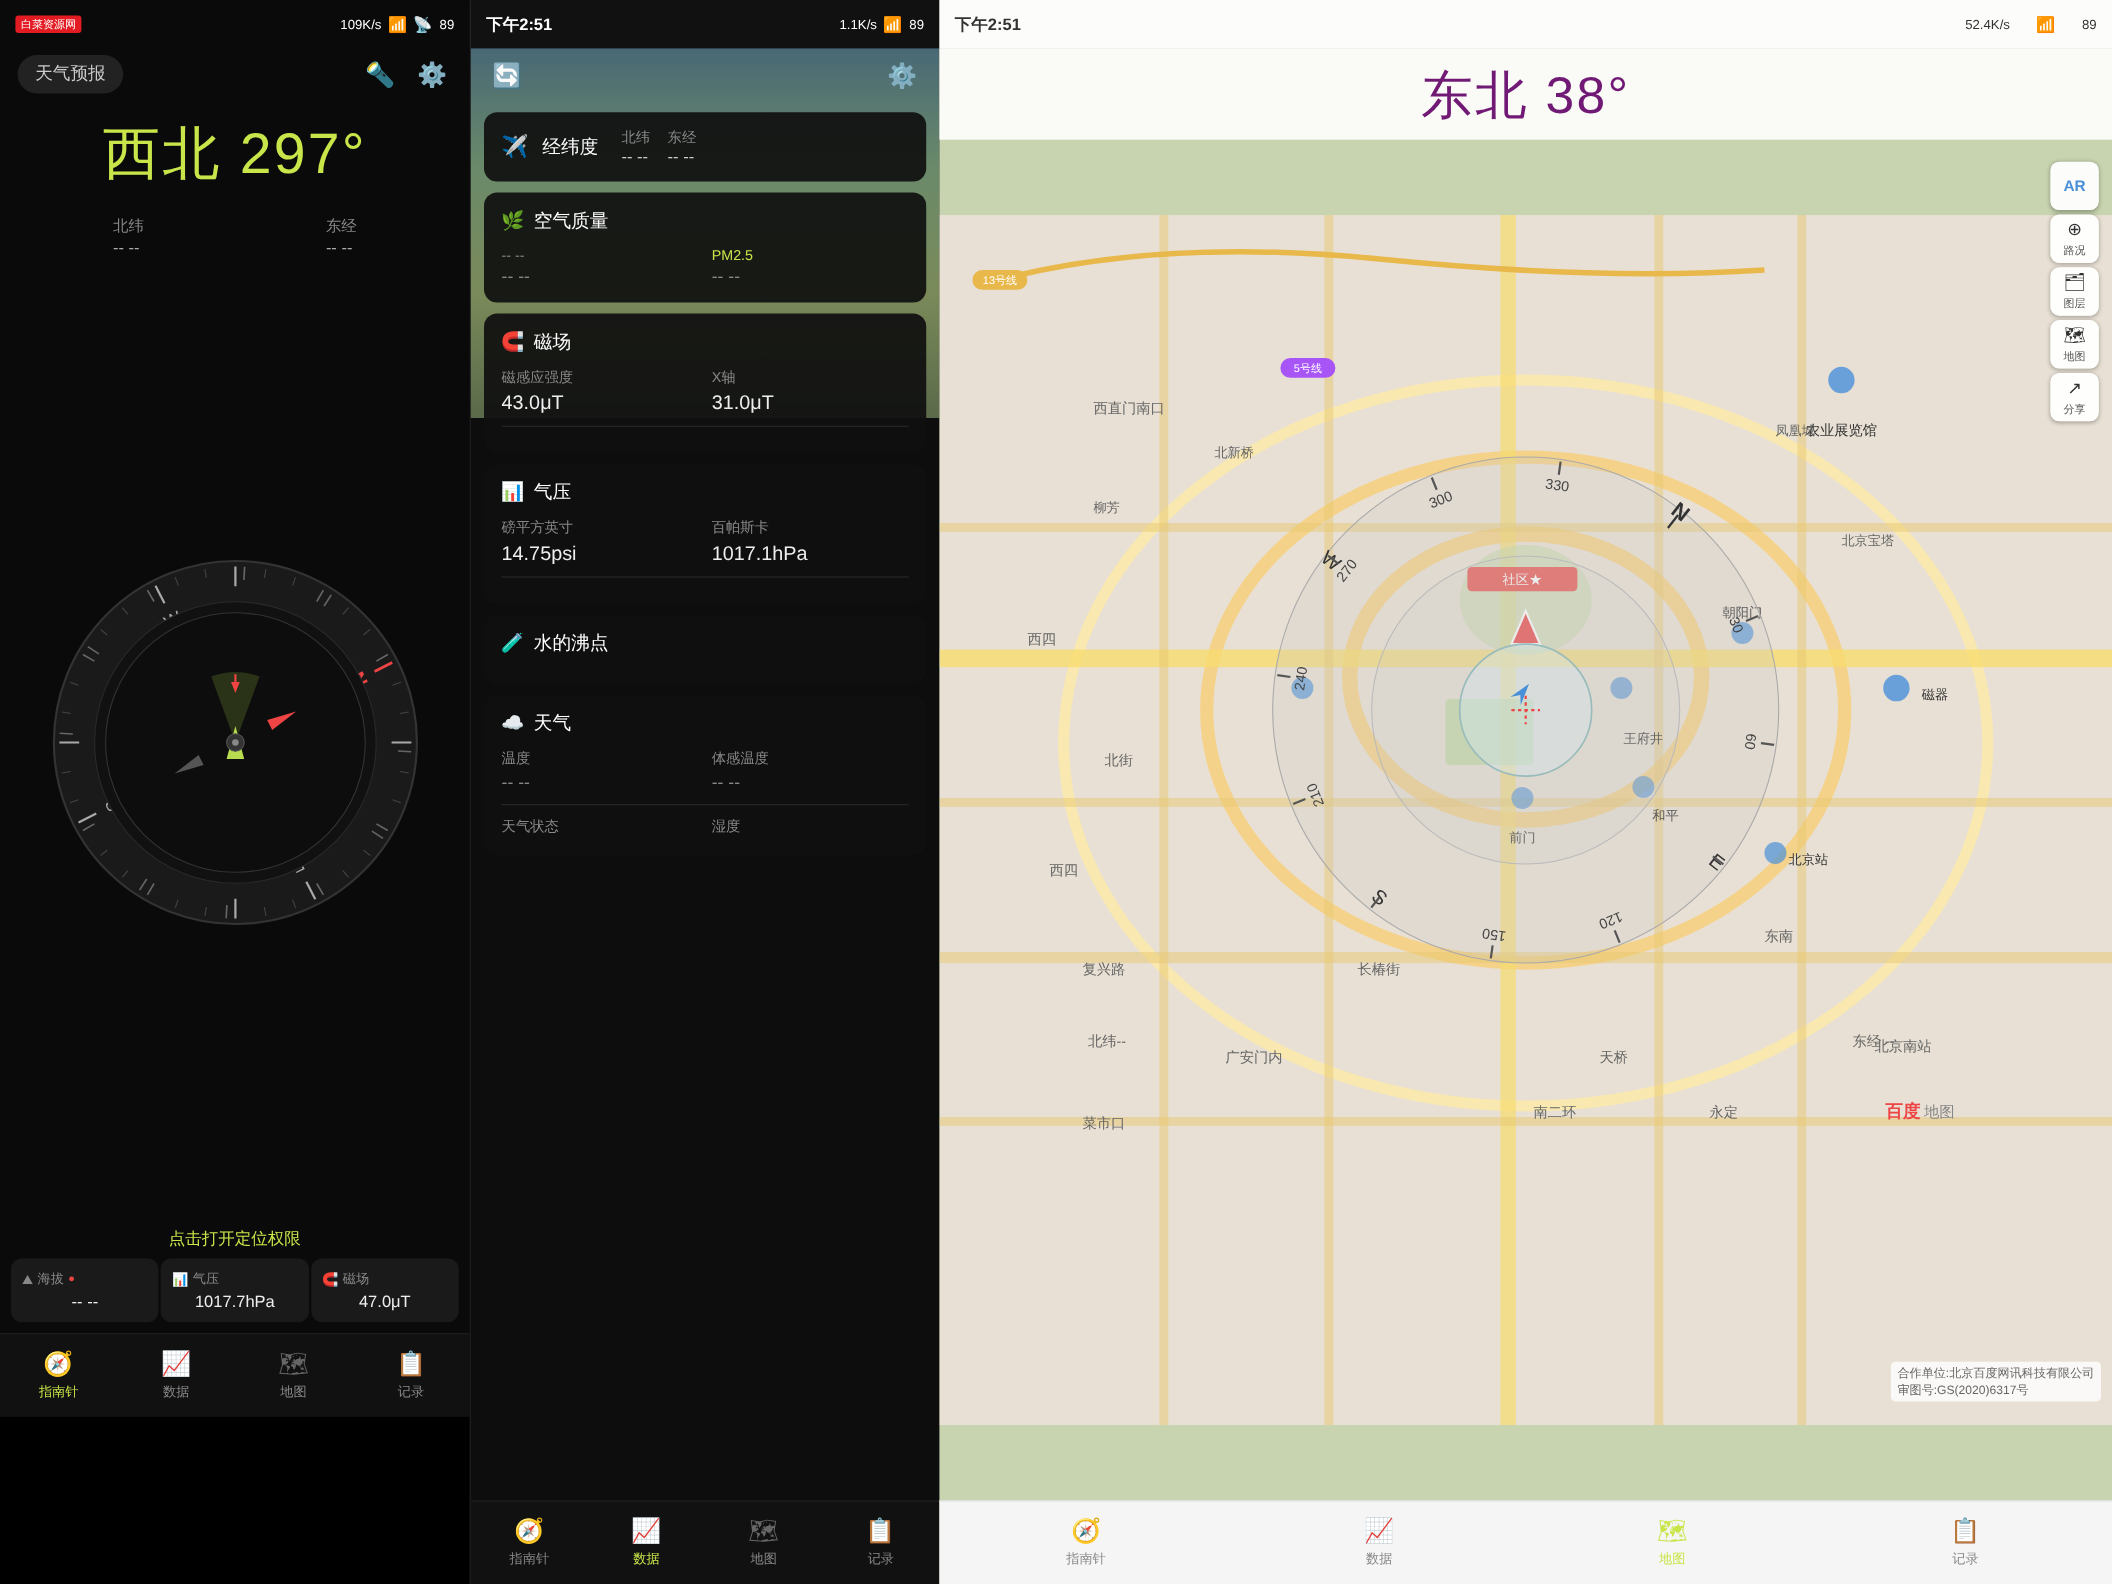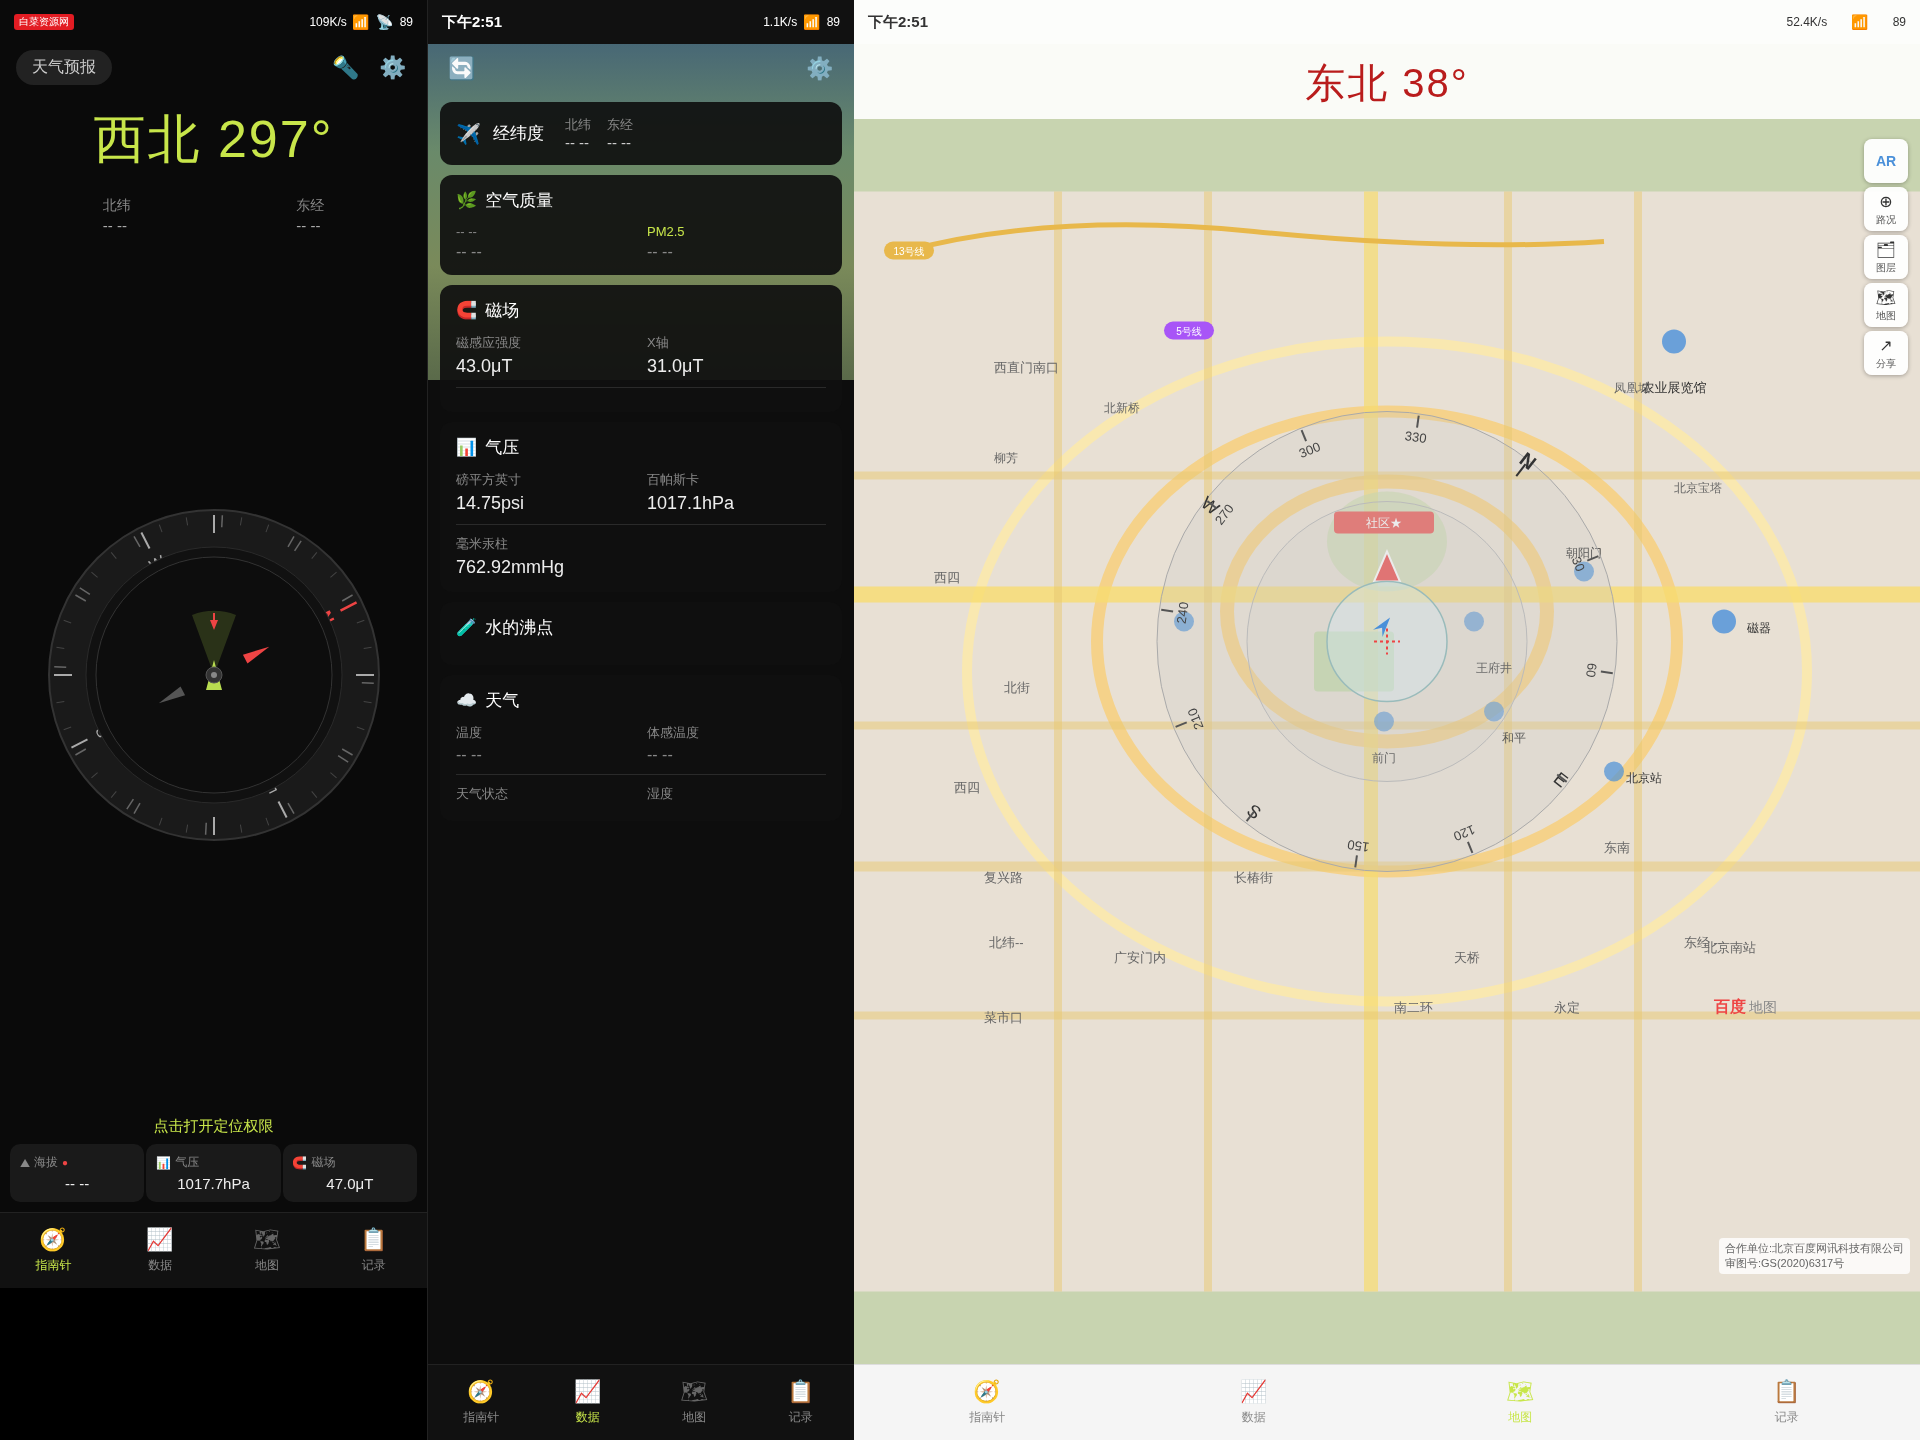--- a/index.html
+++ b/index.html
@@ -579,26 +579,20 @@
         <div class="data-field">
           <div class="data-field-label">磅平方英寸</div>
           <div class="data-field-value">14.75psi</div>
         </div>
         <div class="data-field">
           <div class="data-field-label">百帕斯卡</div>
           <div class="data-field-value">1017.1hPa</div>
         </div>
       </div>
       <div class="data-divider"></div>
-      <div class="data-row">
-        <div class="data-field">
-          <div class="data-field-label">毫米汞柱</div>
-          <div class="data-field-value">762.92mmHg</div>
-        </div>
-      </div>
     </div>
 
     <div class="data-section">
       <div class="data-section-title">
         <span>🧪</span>
         <span>水的沸点</span>
       </div>
     </div>
 
     <div class="data-section">
@@ -657,21 +651,21 @@
       <span style="font-size:15px;font-weight:600;color:#333;">下午2:51</span>
     </div>
     <div style="display:flex;align-items:center;gap:24px;">
       <span style="font-size:12px;color:#333;">52.4K/s</span>
       <span style="font-size:14px;color:#333;">📶</span>
       <span style="font-size:12px;color:#333;"><span>89</span></span>
     </div>
   </div>
 
   <div style="text-align:center;padding:12px 0 8px;background:rgba(255,255,255,0.9);flex-shrink:0;z-index:10;position:relative;">
-    <div style="font-size:40px;font-weight:300;color:#b91c1c;letter-spacing:2px;">东北  38°</div>
+    <div style="font-size:47px;font-weight:300;color:#701a75;letter-spacing:2px;">东北  38°</div>
   </div>
 
   <div class="map-area">
 
     <svg width="100%" height="100%" viewBox="0 0 1066 1100" style="position:absolute;top:0;left:0;">
 
       <rect width="1066" height="1100" fill="#e8e0d4"></rect>
 
       <ellipse cx="533" cy="420" rx="160" ry="130" fill="none" stroke="#f5d28a" stroke-width="14"></ellipse>
 

